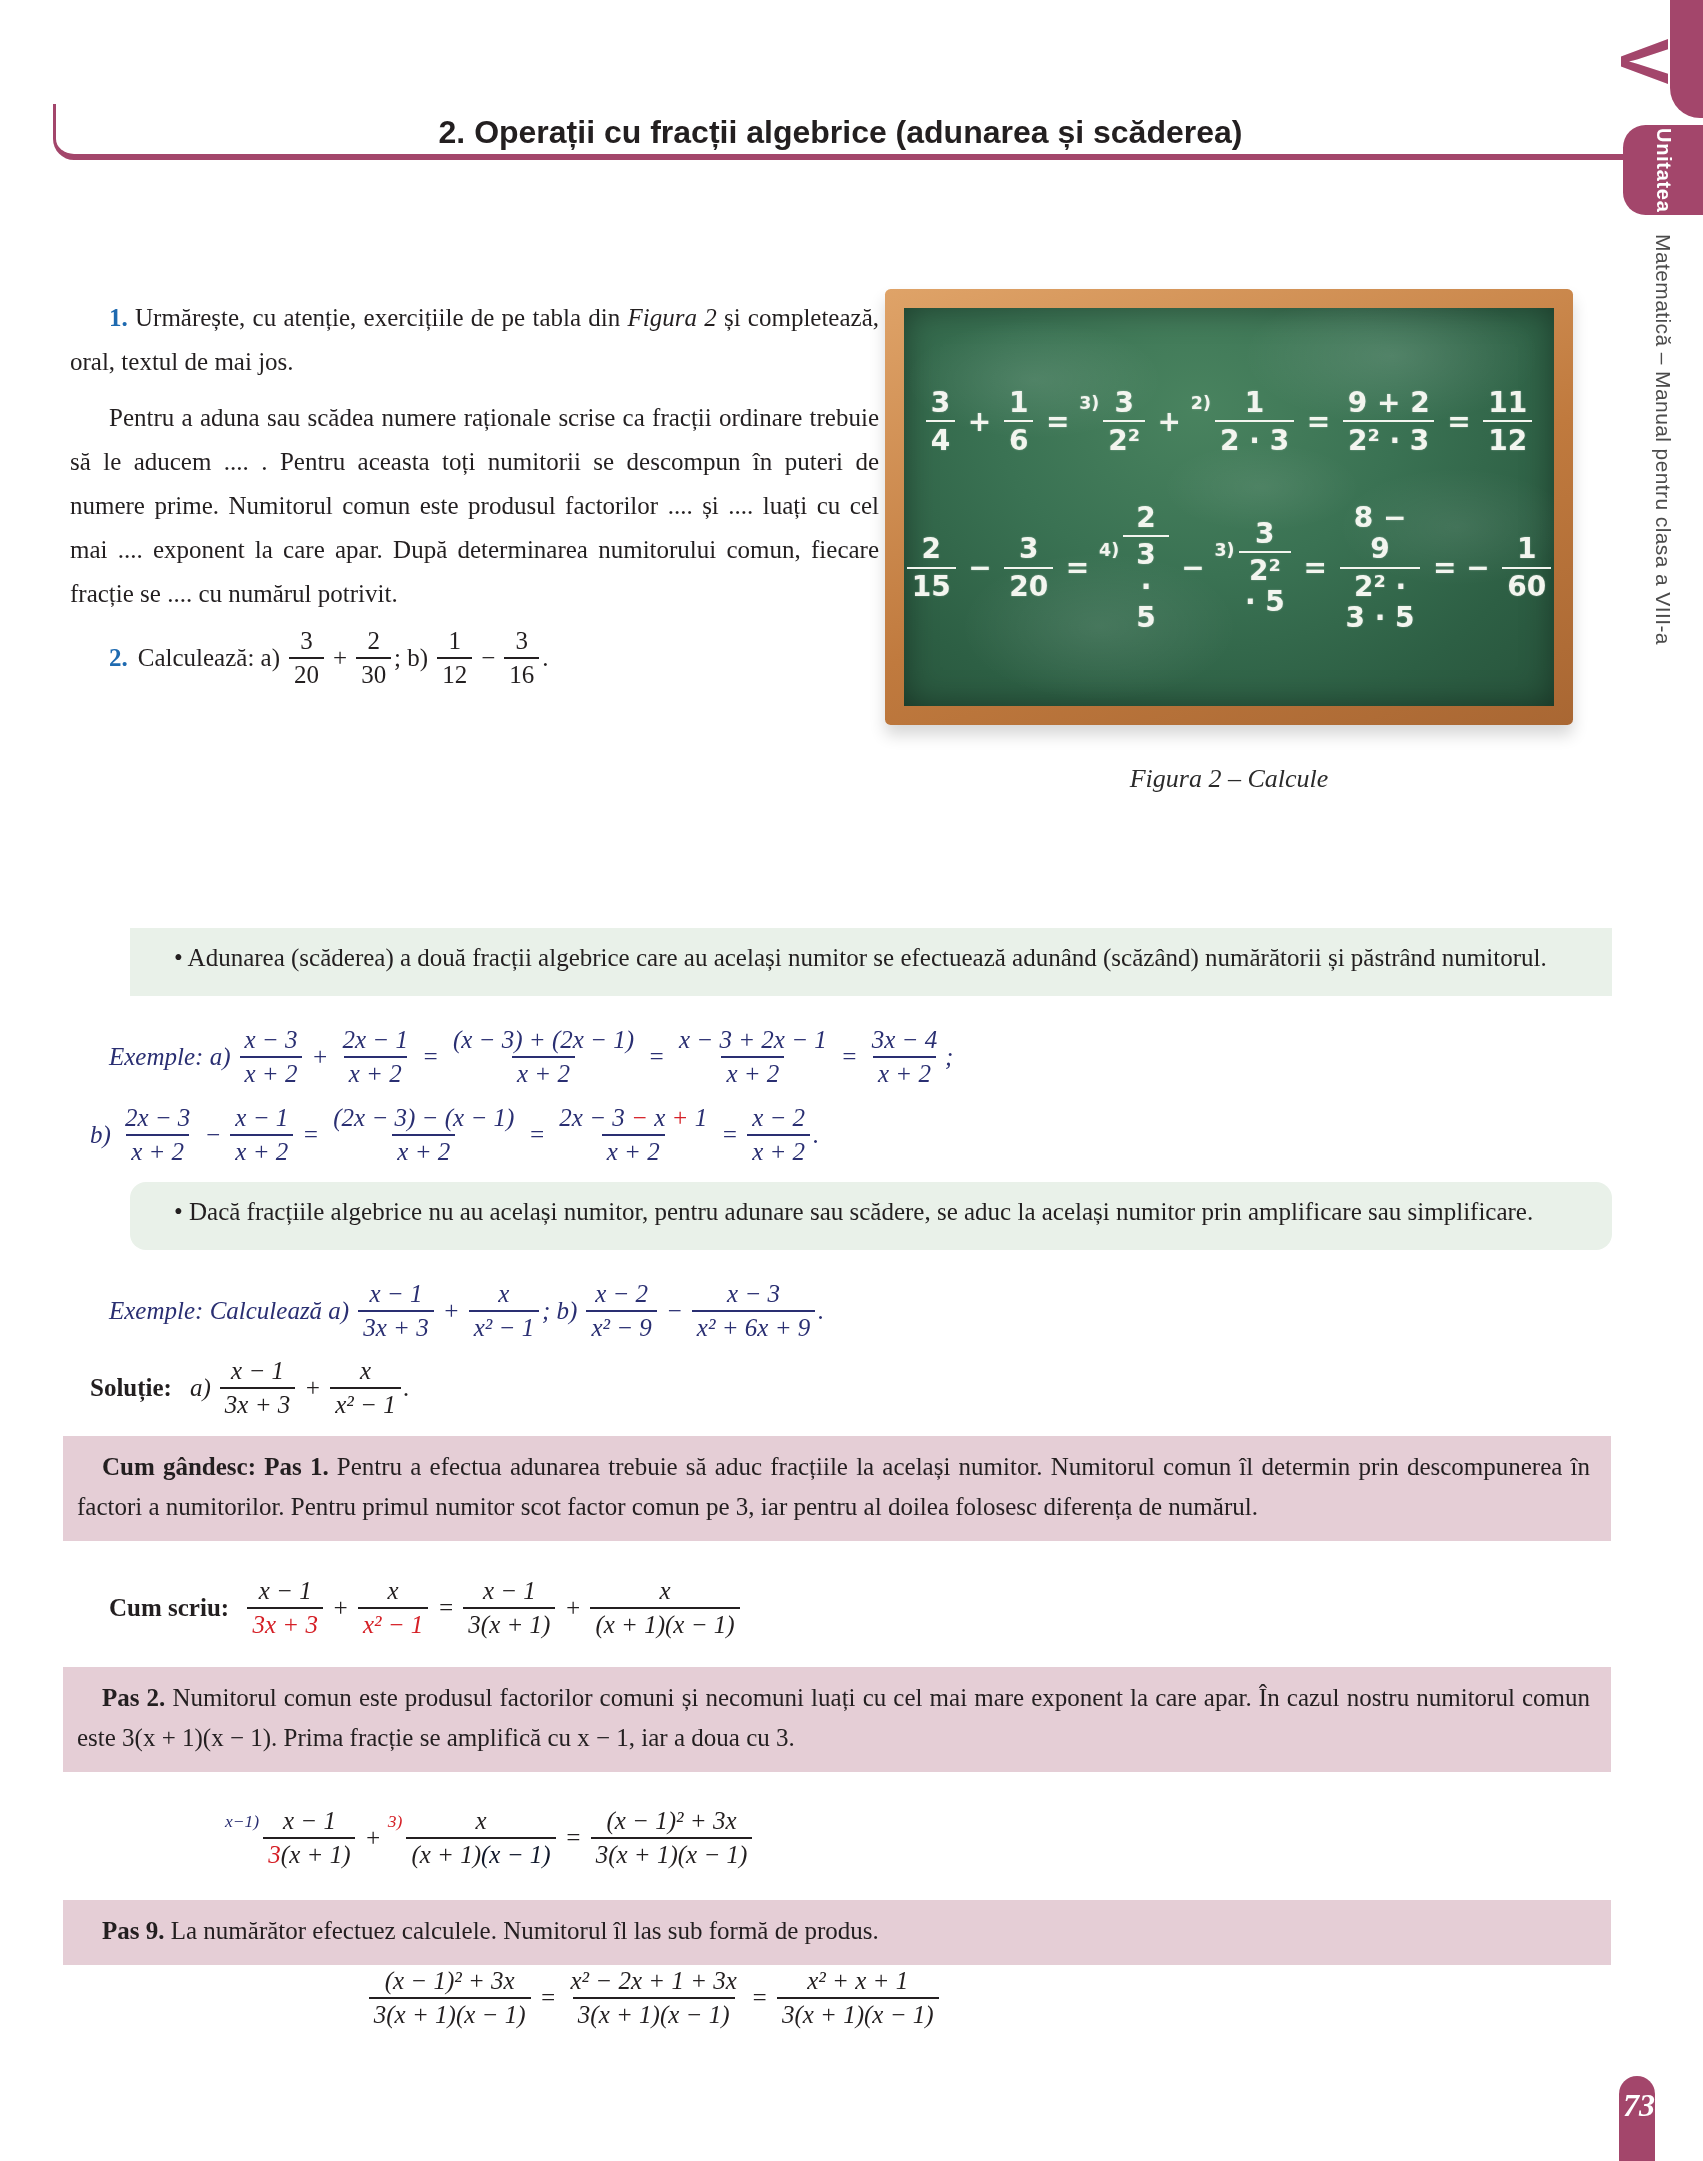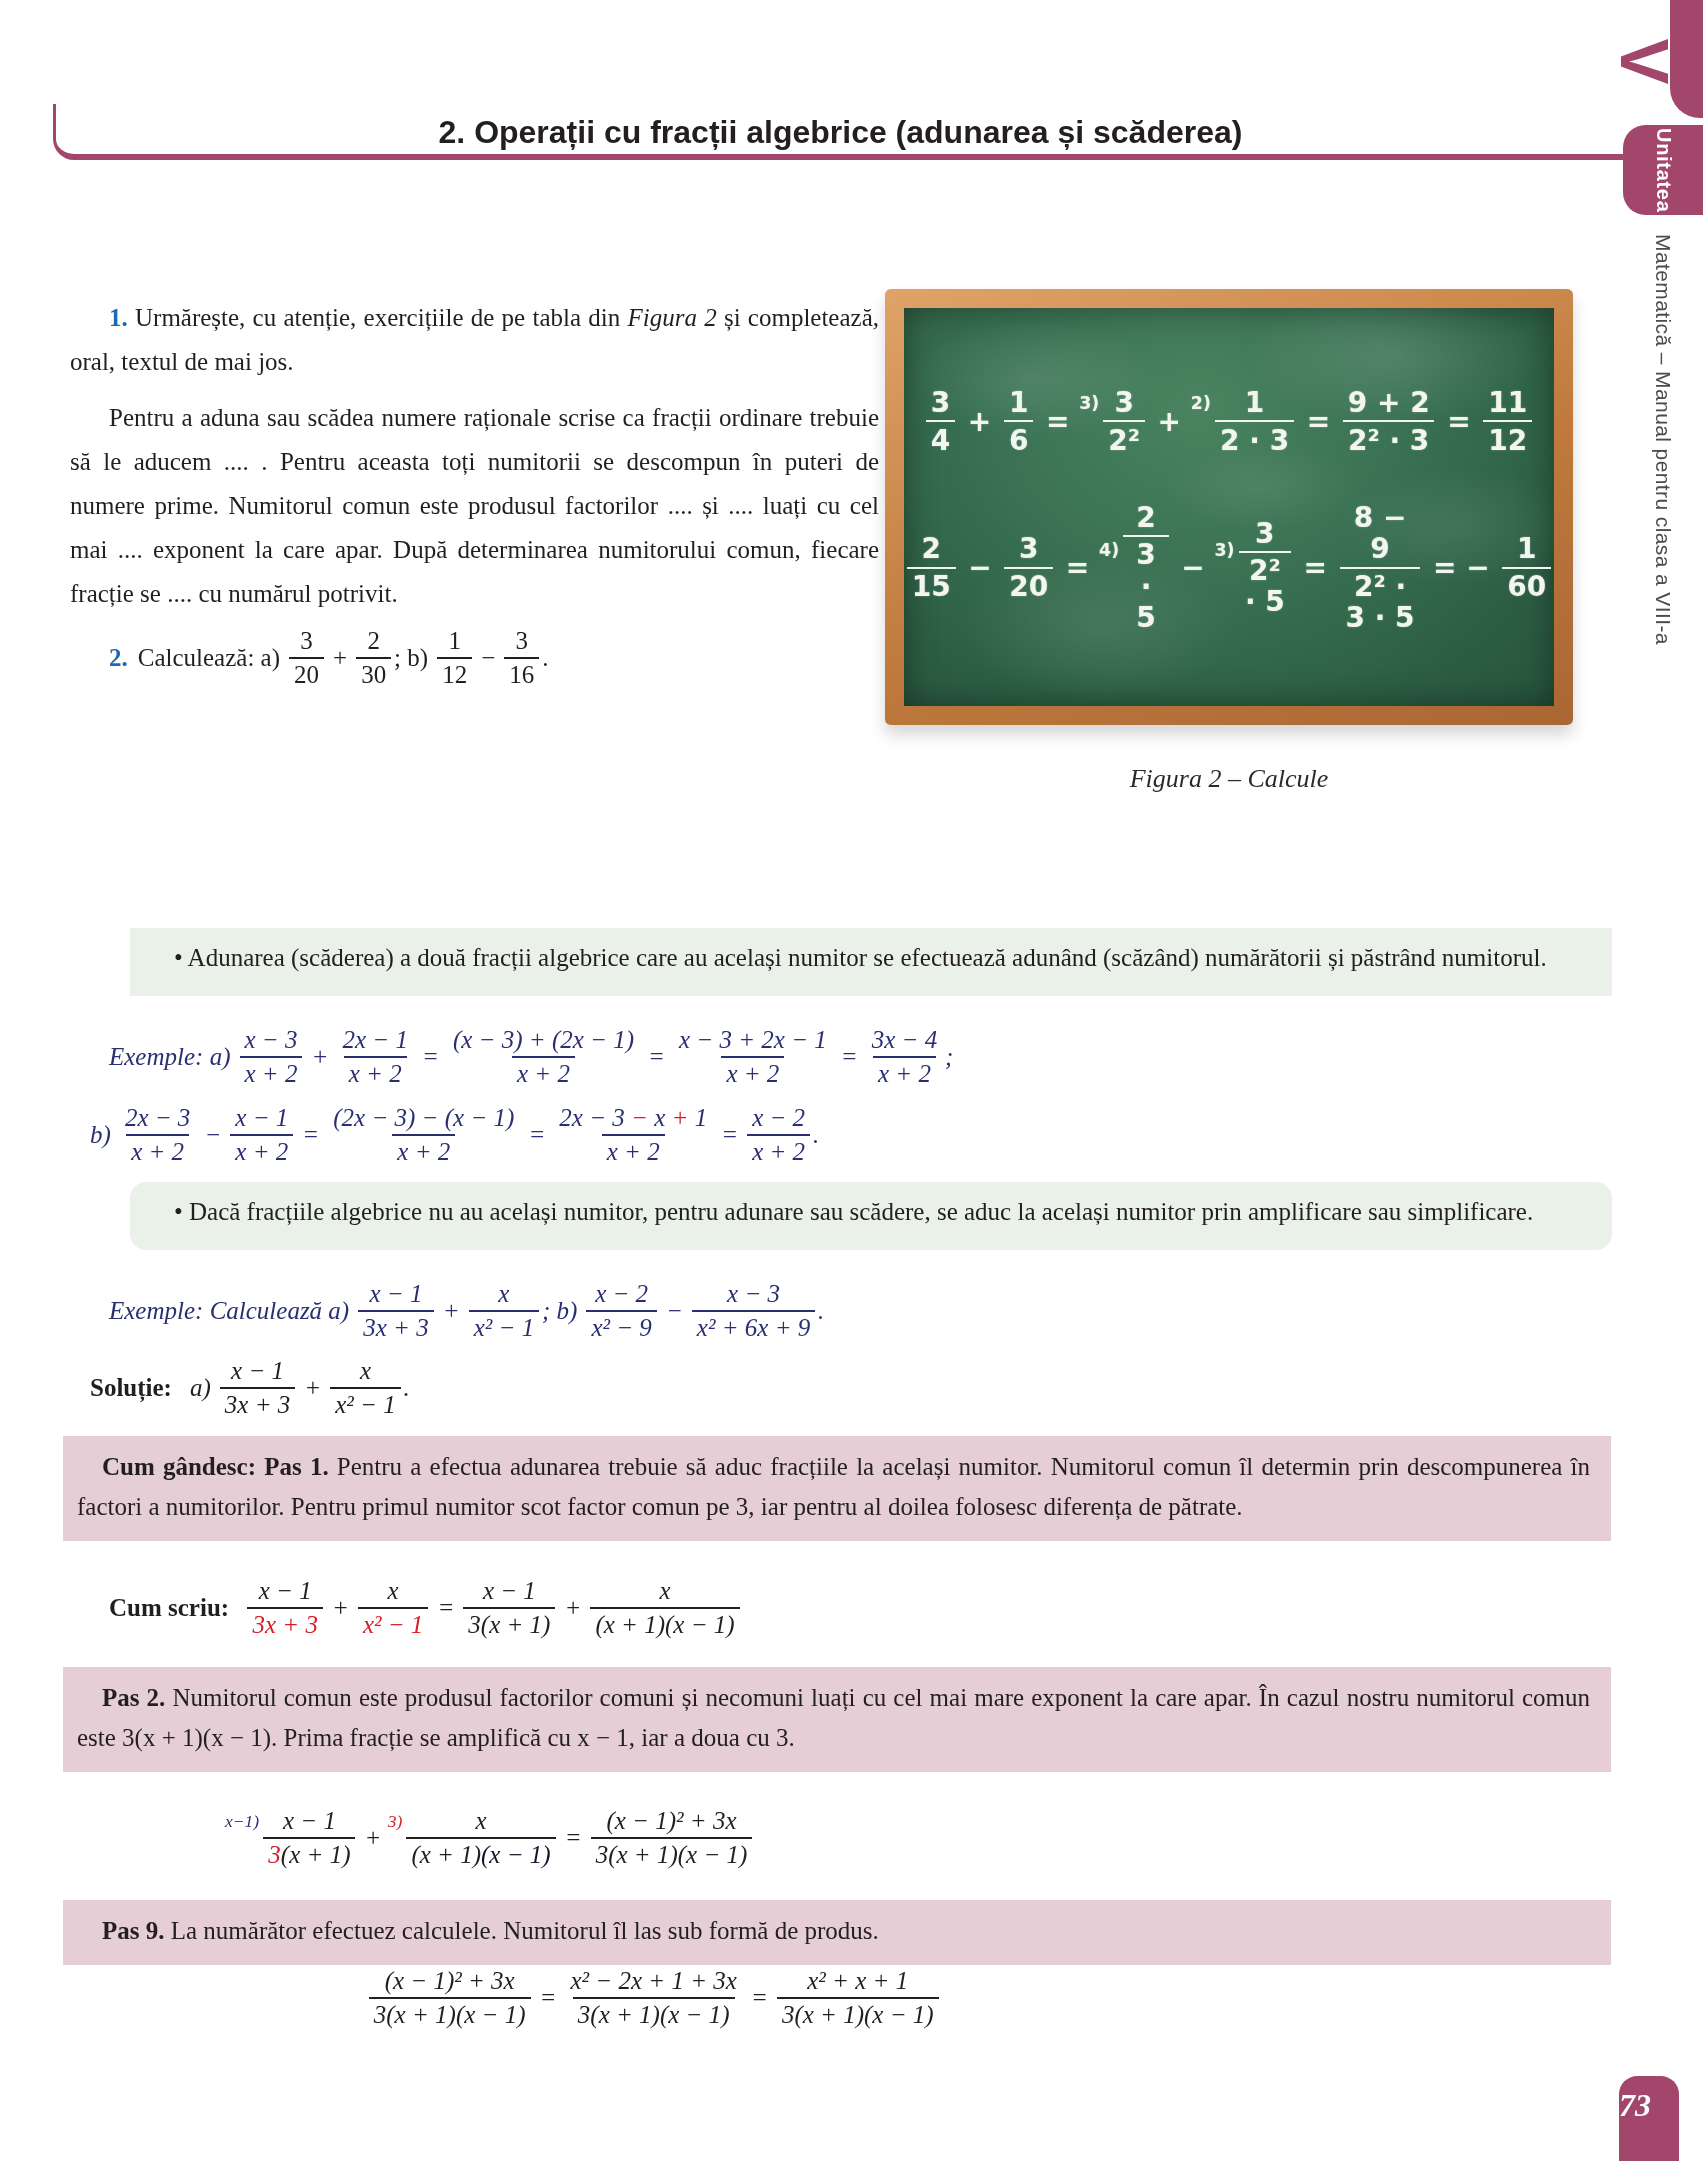--- a/index.html
+++ b/index.html
@@ -95,22 +95,22 @@
   #pink2{top:1667px;}
   #pink3{top:1900px;}
   .lead{font-weight:bold;}
 
   .write-line{position:absolute;left:109px;top:1577px;display:flex;align-items:center;font-size:25px;}
   .write-label{font-weight:bold;margin-right:15.5px;}
   #step2-math{position:absolute;left:225px;top:1807px;font-size:25px;}
   #step3-math{position:absolute;left:366px;top:1967px;font-size:25px;}
 
   
-  .page-badge{position:absolute;left:1619px;top:2076px;width:60px;height:85px;background:var(--maroon);
-    border-radius:18.3px 18.3px 0 0;display:flex;justify-content:flex-start;}
+  .page-badge{position:absolute;left:1619px;top:2076px;width:36px;height:85px;background:var(--maroon);
+    border-radius:18.3px 18.3px 0 0;display:flex;justify-content:flex-end;}
   .page-badge span{margin-top:11.3px;font-style:italic;font-weight:bold;font-size:32px;color:#fff;}
 </style>
 </head>
 <body>
 
 <div class="page">
 
   <div class="header-rule"></div>
   <h1 class="header-title">2. Operații cu fracții algebrice (adunarea și scăderea)</h1>
 
@@ -337,21 +337,21 @@
         <span class="mtext"> + </span>
         <span class="frac">
           <span class="num"><span>x</span></span>
           <span class="den"><span>x² − 1</span></span>
         </span>
         <span class="mtext">.</span>
       </span>
   </div>
 
   <div class="pink-box" id="pink1">
-    <span class="lead">Cum gândesc: Pas 1.</span><span> Pentru a efectua adunarea trebuie să aduc fracțiile la același numitor. Numitorul comun îl determin prin descompunerea în factori a numitorilor. Pentru primul numitor scot factor comun pe 3, iar pentru al doilea folosesc diferența de pătrate.</span>
+    <span class="lead">Cum gândesc: Pas 1.</span><span> Pentru a efectua adunarea trebuie să aduc fracțiile la același numitor. Numitorul comun îl determin prin descompunerea în factori a numitorilor. Pentru primul numitor scot factor comun pe 3, iar pentru al doilea folosesc diferența de numărul.</span>
   </div>
 
   <div class="write-line">
     <span class="write-label">Cum scriu:</span>
     <span class="math alg">
         <span class="frac">
           <span class="num"><span>x − 1</span></span>
           <span class="den"><span style="color: rgb(213, 31, 38);">3x + 3</span></span>
         </span>
         <span class="mtext"> + </span>

